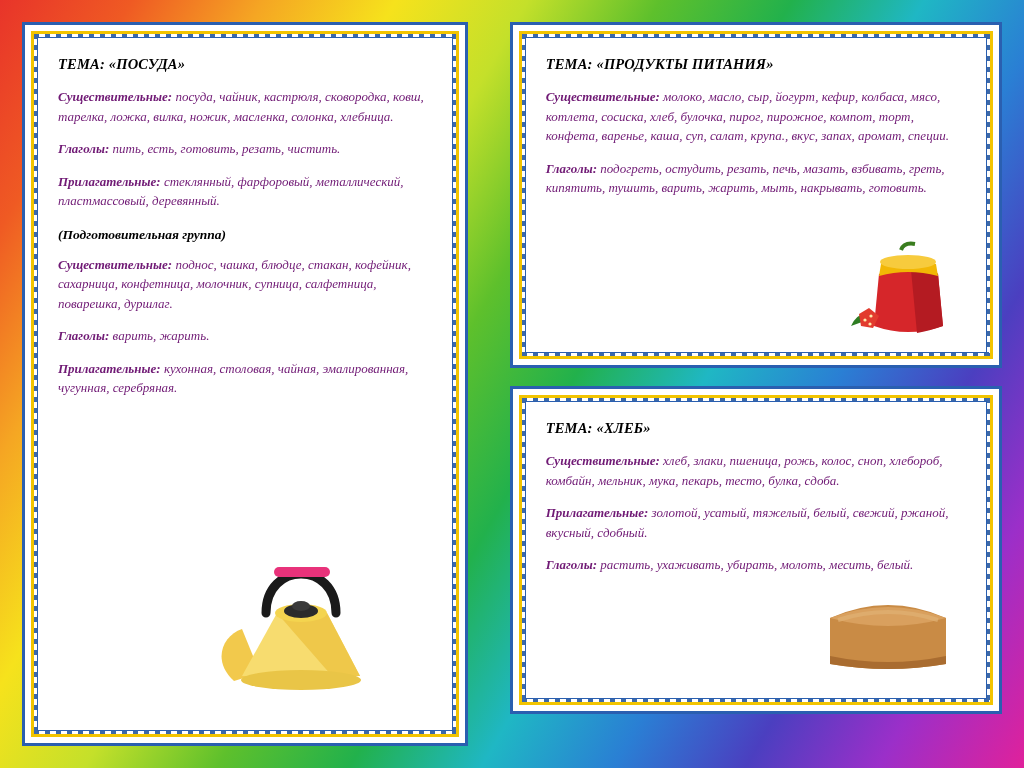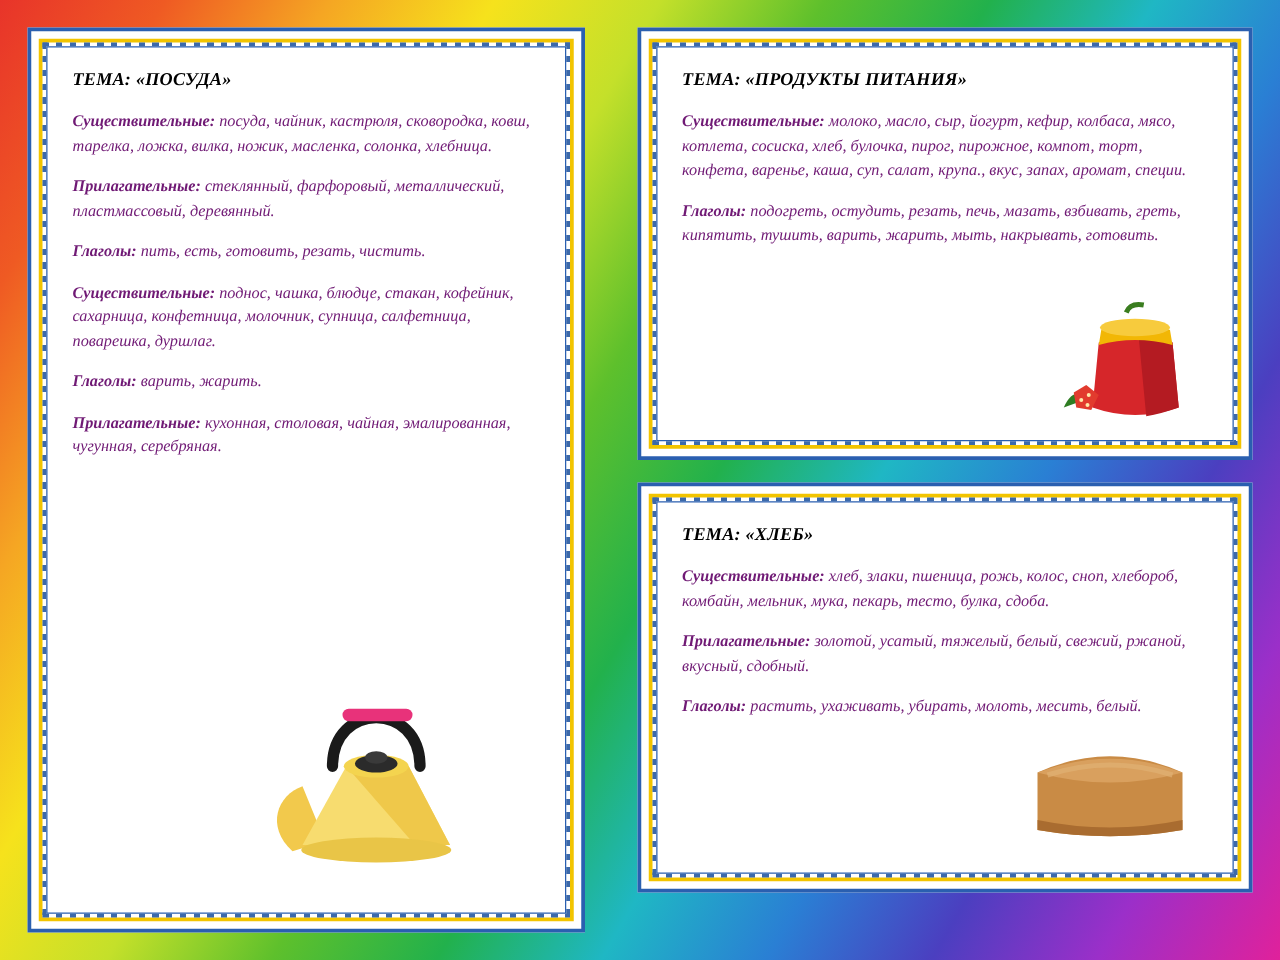--- a/index.html
+++ b/index.html
@@ -161,29 +161,30 @@
 
           <div class="theme-title">ТЕМА: «ПОСУДА»</div>
 
 
           <p class="entry">
             <span class="lbl">Существительные:</span>
             <span class="vals">посуда, чайник, кастрюля, сковородка, ковш, тарелка, ложка, вилка, ножик, масленка, солонка, хлебница.</span>
           </p>
 
           <p class="entry">
+            <span class="lbl">Глаголы:</span>
+            <span class="vals">пить, есть, готовить, резать, чистить.</span>
+          </p>
+
+          <p class="entry">
             <span class="lbl">Прилагательные:</span>
             <span class="vals">стеклянный, фарфоровый, металлический, пластмассовый, деревянный.</span>
           </p>
 
-          <p class="entry">
-            <span class="lbl">Глаголы:</span>
-            <span class="vals">пить, есть, готовить, резать, чистить.</span>
-          </p>
-
+          <div class="group-title">(Подготовительная группа)</div>
 
           <p class="entry">
             <span class="lbl">Существительные:</span>
             <span class="vals">поднос, чашка, блюдце, стакан, кофейник, сахарница, конфетница, молочник, супница, салфетница, поварешка, дуршлаг.</span>
           </p>
 
           <p class="entry">
             <span class="lbl">Глаголы:</span>
             <span class="vals">варить, жарить.</span>
           </p>

